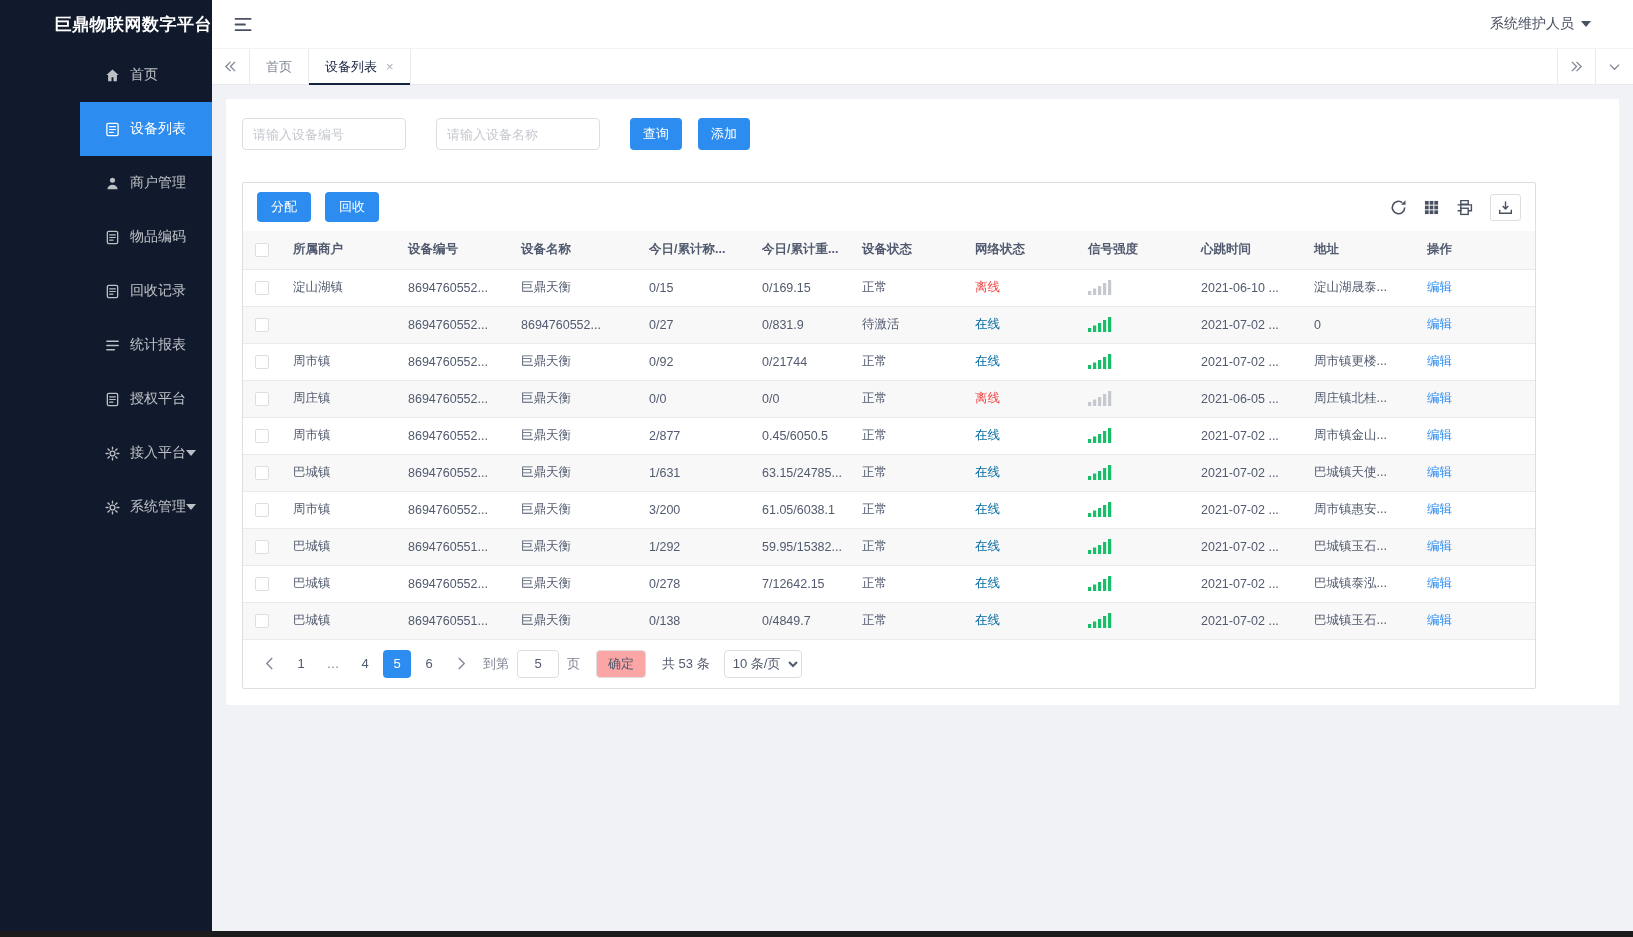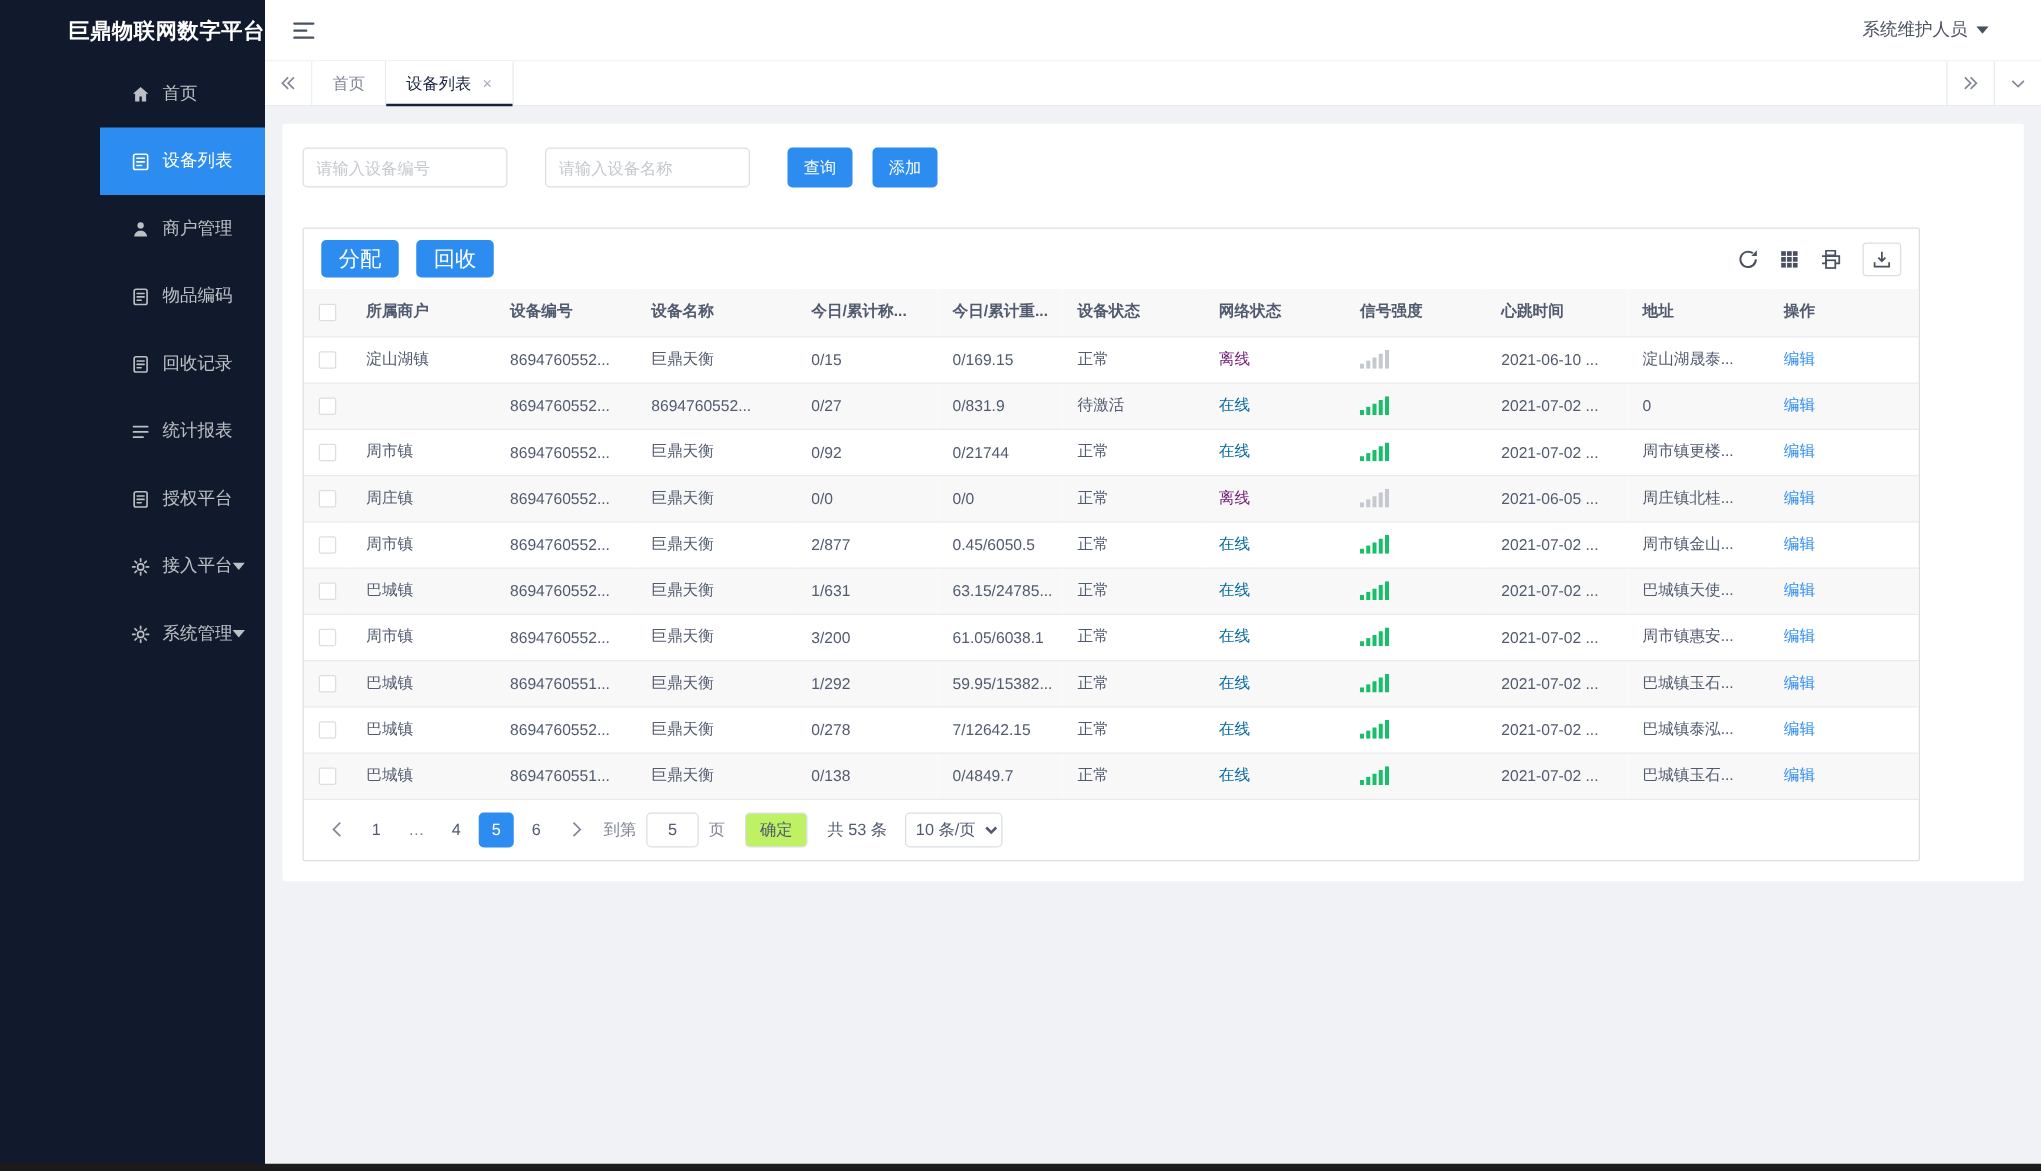--- a/index.html
+++ b/index.html
@@ -53,51 +53,51 @@
     font-family:inherit; }
   .filter-input::placeholder { color:#c5c8ce; }
   .btn-primary { height:32px; padding:0 13px; background:#2d8cf0; color:#fff; border:none;
     border-radius:4px; font-size:13px; cursor:pointer; font-family:inherit; }
   .filter-row .btn-primary { margin-right:16px; }
 
   .table-wrap { width:1294px; border:1px solid #dcdee2; border-radius:2px; }
   .table-toolbar { display:flex; align-items:center; justify-content:space-between; padding:9px 14px; }
   .toolbar-left { display:flex; gap:14px; }
   .btn-sm { height:30px; padding:0 14px; background:#2d8cf0; color:#fff; border:none;
-    border-radius:4px; font-size:17px; cursor:pointer; font-family:inherit; }
+    border-radius:4px; font-size:13px; cursor:pointer; font-family:inherit; }
   .toolbar-icons { display:flex; align-items:center; gap:17px; color:#495060; }
   .icon-btn { display:inline-flex; align-items:center; justify-content:center; cursor:pointer; color:#495060; }
   .icon-btn.boxed { width:31px; height:27px; border:1px solid #dcdee2; border-radius:3px; }
 
   table { border-collapse:collapse; table-layout:fixed; width:1292px; font-size:12.5px; color:#515a6e; }
   thead th { background:#f8f8f9; height:38px; text-align:left; padding:0 12px;
     font-weight:600; color:#515a6e; border-bottom:1px solid #e8eaec; white-space:nowrap; overflow:hidden; }
   tbody td { height:37px; padding:0 12px; border-bottom:1px solid #e8eaec;
     white-space:nowrap; overflow:hidden; }
   tbody tr:nth-child(even) { background:#f8f8f9; }
   .col-check { text-align:center; padding:0 !important; }
   .checkbox { display:inline-block; width:14px; height:14px; border:1px solid #dcdee2;
     border-radius:2px; background:#fff; vertical-align:middle; cursor:pointer; }
-  .txt-red { color:#701a75; }
+  .txt-red { color:#ef4444; }
   .txt-green { color:#0369a1; }
   .edit-link { color:#2d8cf0; cursor:pointer; text-decoration:none; }
   td svg { vertical-align:middle; }
 
   
   .pagination { display:flex; align-items:center; padding:10px 12px; gap:4px; font-size:13px; }
   .page-item { min-width:28px; height:28px; display:inline-flex; align-items:center;
     justify-content:center; border-radius:4px; cursor:pointer; color:#515a6e; padding:0 4px; }
   .page-item.active { background:#2d8cf0; color:#fff; }
   .page-item.ellipsis { cursor:default; color:#808695; }
   .page-arrow { color:#808695; }
   .pg-text { color:#808695; margin:0 4px; }
   .page-input { width:42px; height:28px; border:1px solid #dcdee2; border-radius:4px;
     text-align:center; font-size:13px; color:#515a6e; outline:none; font-family:inherit; }
   .confirm-btn { height:28px; padding:0 11px; margin:0 8px 0 8px; border:1px solid #dcdee2;
-    background:#bef264; border-radius:4px; font-size:13px; color:#515a6e; cursor:pointer; font-family:inherit; }
+    background:#fca5a5; border-radius:4px; font-size:13px; color:#515a6e; cursor:pointer; font-family:inherit; }
   .pg-total { color:#515a6e; margin:0 10px 0 4px; }
   .page-size-select { height:28px; border:1px solid #dcdee2; border-radius:4px; font-size:13px;
     color:#515a6e; background:#fff; padding:0 4px; outline:none; font-family:inherit; }
 
   .bottom-strip { position:absolute; left:0; right:0; bottom:0; height:6px; background:#1b1b1b; }
 </style>
 </head>
 <body>
 
 <div class="app">

